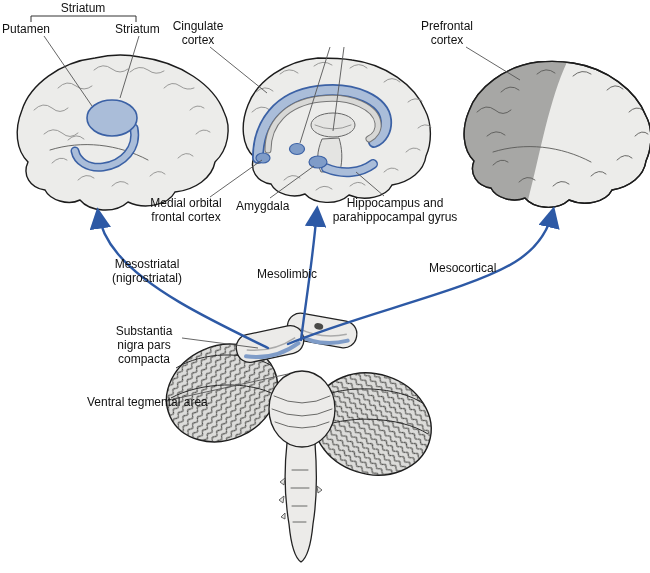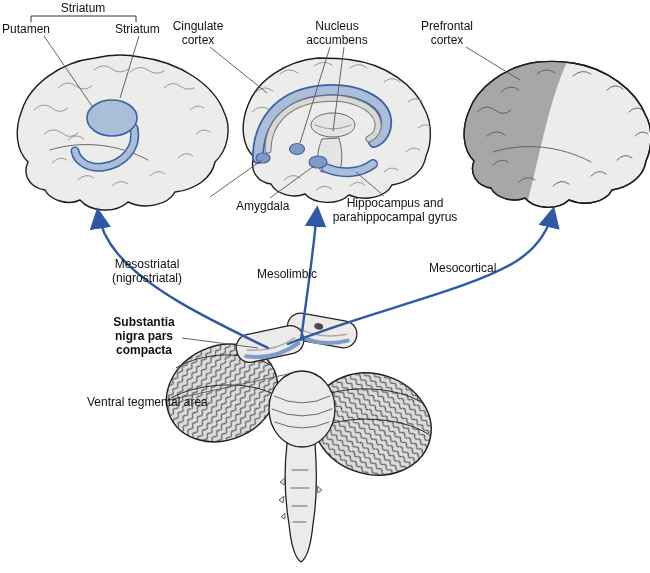--- a/index.html
+++ b/index.html
@@ -151,29 +151,29 @@
   <path class="leader" d="M384,196 L356,172"></path>
   <path class="leader" d="M182,338 L258,348"></path>
   <path class="leader" d="M165,401 L288,374"></path>
 </svg>
 
 <div class="label center" style="left:38px; top:1px; width:90px;">Striatum</div>
 <div class="label" style="left:2px; top:22px; width:54px;">Putamen</div>
 <div class="label" style="left:115px; top:22px; width:54px;">Striatum</div>
 <div class="label center" style="left:162px; top:19px; width:72px;">Cingulate
 cortex</div>
-<div class="label center" style="left:299px; top:19px; width:76px;">Nucleus
-accumbens</div>
 <div class="label center" style="left:409px; top:19px; width:76px;">Prefrontal
 cortex</div>
+<div class="label center" style="left:141px; top:196px; width:90px;">Medial orbital
+frontal cortex</div>
 <div class="label" style="left:236px; top:199px; width:56px;">Amygdala</div>
 <div class="label center" style="left:104px; top:257px; width:86px;">Mesostriatal
 (nigrostriatal)</div>
 <div class="label center" style="left:326px; top:196px; width:138px;">Hippocampus and
 parahippocampal gyrus</div>
 <div class="label" style="left:257px; top:267px; width:70px;">Mesolimbic</div>
 <div class="label" style="left:429px; top:261px; width:80px;">Mesocortical</div>
-<div class="label center" style="left:106px; top:315px; width:76px;font-weight:bold;">Substantia
+<div class="label center" style="left:106px; top:324px; width:76px;">Substantia
 nigra pars
 compacta</div>
 <div class="label" style="left:43px; top:395px; width:128px;margin-left:44px;">Ventral tegmental area</div>
 
 </div>
 
 </body></html>

